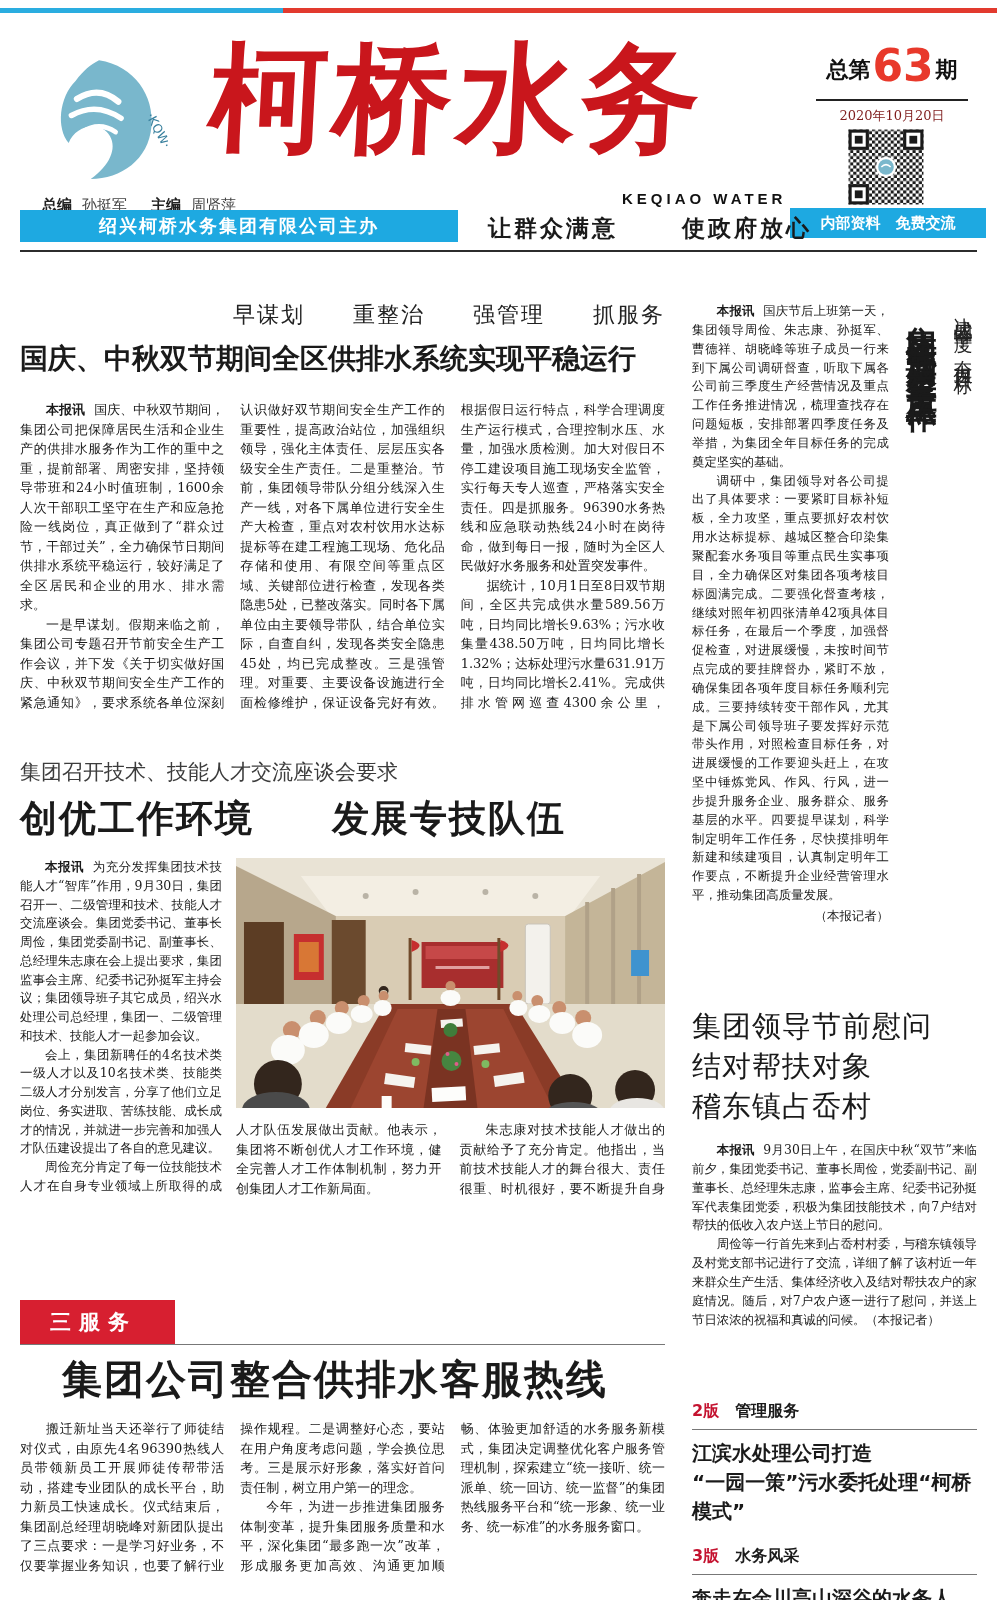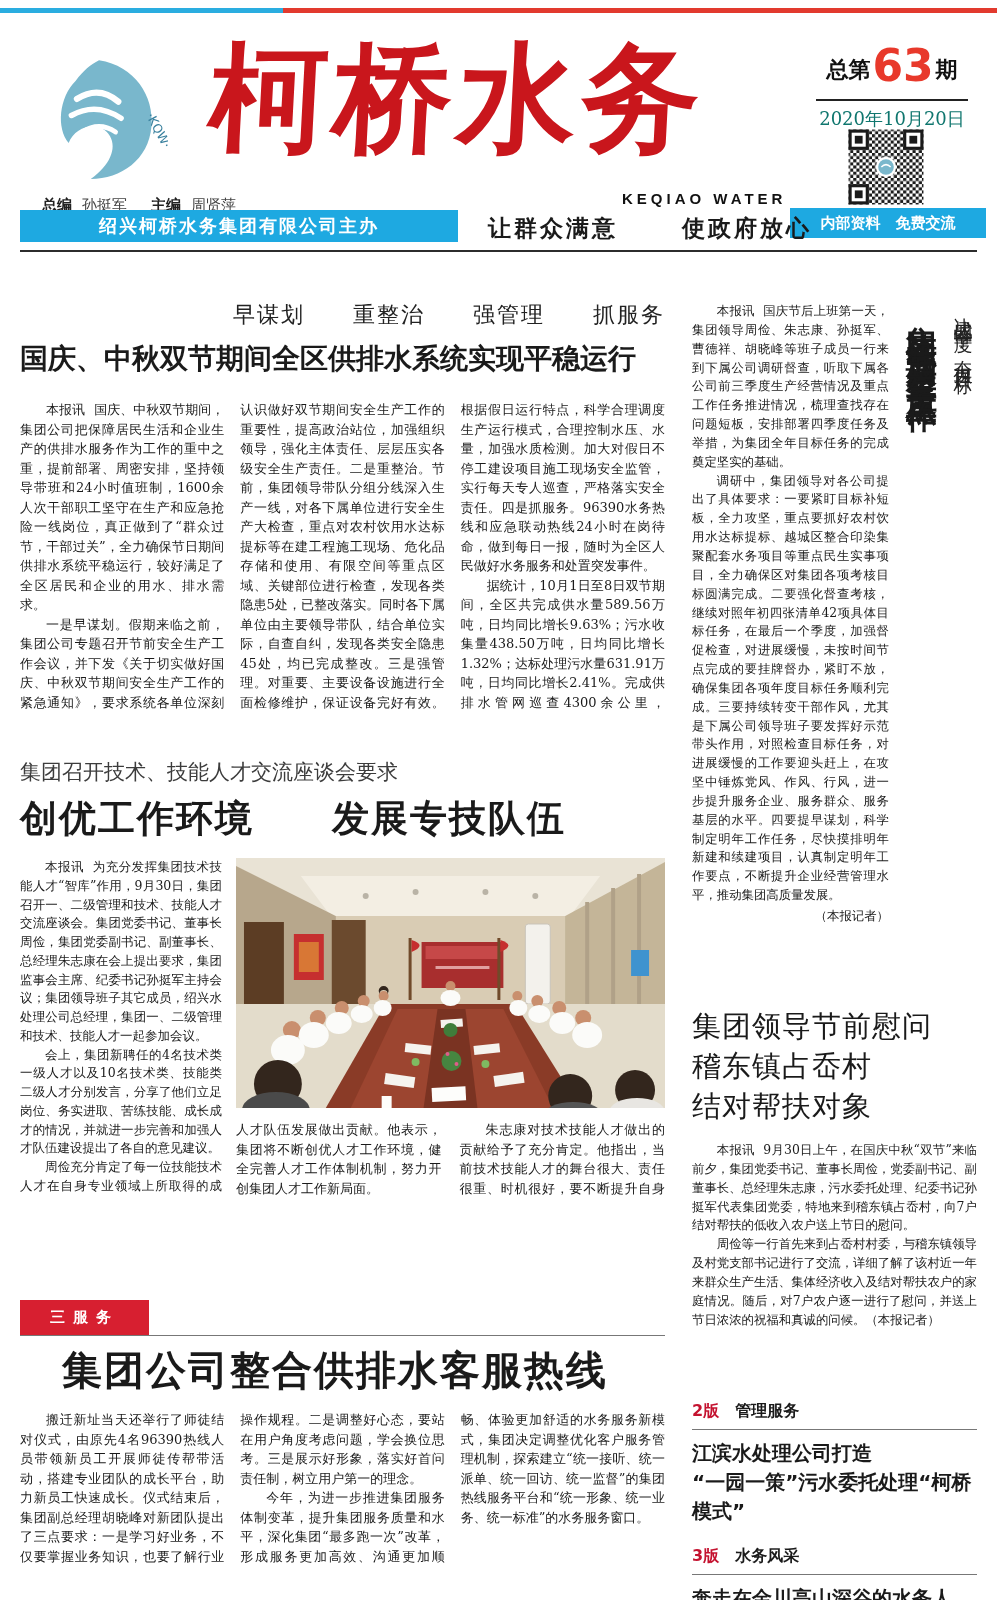--- a/index.html
+++ b/index.html
@@ -21,21 +21,21 @@
   }
   .title-en { position:absolute; left:622px; top:190px; font-size:15px; font-weight:bold;
     letter-spacing:4px; font-family:Liberation Sans, sans-serif; color:#111; }
   .editors { position:absolute; left:42px; top:196px; font-size:15px; color:#222; }
   .editors b { font-family:"DejaVu Sans", sans-serif; margin-right:10px; }
   .editors .name { margin-right:24px; color:#444; }
   .issue-box { position:absolute; left:812px; top:40px; width:160px; text-align:center; }
   .issue-line { font-size:22px; font-weight:bold; font-family:"DejaVu Sans", sans-serif; color:#111; white-space:nowrap;}
   .issue-line .num { font-size:44px; color:#e8392b; vertical-align:-4px; margin:0 2px; }
   .issue-rule { border-top:2px solid #222; margin:8px 4px 6px; }
-  .issue-date { font-size:18px; color:#0f766e; }
+  .issue-date { font-size:13px; color:#7f1d1d; }
   .qr { position:absolute; left:847px; top:128px; width:78px; height:78px; }
   .info-box { position:absolute; left:790px; top:208px; width:196px; height:30px;
     background:#1ea9e1; color:#fff; text-align:center; line-height:30px;
     font-size:15px; font-weight:bold; font-family:"DejaVu Sans", sans-serif; }
   .organizer-bar { position:absolute; left:20px; top:210px; width:438px; height:32px;
     background:#1ea9e1; color:#fff; text-align:center; line-height:32px;
     font-size:18px; font-weight:bold; font-family:"DejaVu Sans", sans-serif; letter-spacing:2px; }
   .slogan { position:absolute; left:488px; top:213px; font-size:23px; font-weight:bold;
     font-family:"DejaVu Sans", sans-serif; letter-spacing:3px; white-space:nowrap; }
   .slogan .gap { display:inline-block; width:64px; }
@@ -45,21 +45,21 @@
   .left-area  { position:absolute; left:20px; top:300px; width:645px; }
   .right-area { position:absolute; left:692px; top:302px; width:285px; }
 
   
   .a1-kicker { text-align:right; font-size:22px; color:#222; letter-spacing:2px; }
   .a1-headline { text-align:left; font-size:28px; font-weight:bold;
     font-family:"DejaVu Sans", sans-serif; margin-top:10px; }
   .a1-body { margin-top:22px; height:318px; overflow:hidden;
     column-count:3; column-gap:16px; font-size:13px; line-height:1.5; text-align:justify; }
   .a1-body p, .a2-left p, .a2-under p, .a3-body p, .r1-text p, .r2-body p { text-indent:2em; margin:0; }
-  .lead { font-family:"DejaVu Sans", sans-serif; font-weight:normal; margin-right:0.7em; }
+  .lead { font-family:"DejaVu Sans", sans-serif; font-weight:bold; margin-right:0.7em; }
   .byline { text-indent:0 !important; text-align:right; margin-top:2px !important; }
   .inline-byline { white-space:nowrap; }
 
   
   .a2 { margin-top:40px; }
   .a2-kicker { font-size:21px; color:#3c3c3c; font-family:"DejaVu Sans", sans-serif;margin-top:15px; }
   .a2-headline { font-size:37px; font-weight:bold; font-family:"DejaVu Sans", sans-serif;
     margin:8px 0 14px; letter-spacing:2px; white-space:nowrap; }
   .a2-flex { display:flex; gap:14px; }
   .a2-left { width:202px; flex:none; height:340px; overflow:hidden;
@@ -67,22 +67,22 @@
   .a2-right { flex:1; }
   .photo { width:100%; height:250px; overflow:hidden; background:#d8d0c0; }
   .photo svg { display:block; width:100%; height:100%; }
   .a2-under { margin-top:12px; height:94px; overflow:hidden;
     column-count:2; column-gap:18px; font-size:13px; line-height:1.5; text-align:justify; }
   .a2-under p.no-indent { text-indent:0; }
 
   
   .service-row { margin-top:86px; border-bottom:1px solid #777; }
   .service-badge { display:inline-block; background:#d71f30; color:#fff;
-    font-size:15px; font-weight:bold; font-family:"DejaVu Sans", sans-serif;
-    letter-spacing:8px; padding:8px 30px 8px 30px; }
+    font-size:21px; font-weight:bold; font-family:"DejaVu Sans", sans-serif;
+    letter-spacing:8px; padding:8px 38px 8px 30px; }
   .a3-headline { margin:7px 0 12px 42px; font-size:40px; font-weight:bold;
     font-family:"DejaVu Sans", sans-serif; letter-spacing:2px; white-space:nowrap; }
   .a3-body { height:188px; overflow:hidden; column-count:3; column-gap:16px;
     font-size:13px; line-height:1.5; text-align:justify; }
 
   
   .r1 { display:flex; height:620px; overflow:hidden; }
   .r1-text { flex:1; font-size:12.4px; line-height:1.52; text-align:justify; }
   .r1-headline { writing-mode:vertical-rl; font-size:31px; font-weight:bold;
     font-family:"DejaVu Sans", sans-serif; letter-spacing:5px; margin-left:12px; height:618px; }
@@ -303,25 +303,25 @@
         <p>调研中，集团领导对各公司提出了具体要求：一要紧盯目标补短板，全力攻坚，重点要抓好农村饮用水达标提标、越城区整合印染集聚配套水务项目等重点民生实事项目，全力确保区对集团各项考核目标圆满完成。二要强化督查考核，继续对照年初四张清单42项具体目标任务，在最后一个季度，加强督促检查，对进展缓慢，未按时间节点完成的要挂牌督办，紧盯不放，确保集团各项年度目标任务顺利完成。三要持续转变干部作风，尤其是下属公司领导班子要发挥好示范带头作用，对照检查目标任务，对进展缓慢的工作要迎头赶上，在攻坚中锤炼党风、作风、行风，进一步提升服务企业、服务群众、服务基层的水平。四要提早谋划，科学制定明年工作任务，尽快摸排明年新建和续建项目，认真制定明年工作要点，不断提升企业经营管理水平，推动集团高质量发展。</p>
         <p class="byline">（本报记者）</p>
       </div>
       <div class="r1-headline">集团领导节后调研督查年度重点工作</div>
       <div class="r1-kicker">决战四季度　奋力保目标</div>
     </div>
 
     <div class="r2">
       <div class="r2-headline">
         <div>集团领导节前慰问</div>
+        <div>结对帮扶对象</div>
         <div>稽东镇占岙村</div>
-        <div>结对帮扶对象</div>
       </div>
       <div class="r2-body">
-        <p><b class="lead">本报讯</b><span>9月30日上午，在国庆中秋“双节”来临前夕，集团党委书记、董事长周俭，党委副书记、副董事长、总经理朱志康，污水委托处理、纪委书记孙挺军代表集团党委，特地来到稽东镇占岙村，向7户结对帮扶的低收入农户送上节日的慰问。</span></p>
+        <p><b class="lead">本报讯</b><span>9月30日上午，在国庆中秋“双节”来临前夕，集团党委书记、董事长周俭，党委副书记、副董事长、总经理朱志康，监事会主席、纪委书记孙挺军代表集团党委，积极为集团技能技术，向7户结对帮扶的低收入农户送上节日的慰问。</span></p>
         <p><span>周俭等一行首先来到占岙村村委，与稽东镇领导及村党支部书记进行了交流，详细了解了该村近一年来群众生产生活、集体经济收入及结对帮扶农户的家庭情况。随后，对7户农户逐一进行了慰问，并送上节日浓浓的祝福和真诚的问候。</span><span class="inline-byline">（本报记者）</span></p>
       </div>
     </div>
 
     <div class="index">
       <div class="index-item">
         <div class="index-head">
           <span class="index-page">2版</span><span>管理服务</span>
         </div>
         <div class="index-rule"></div>

